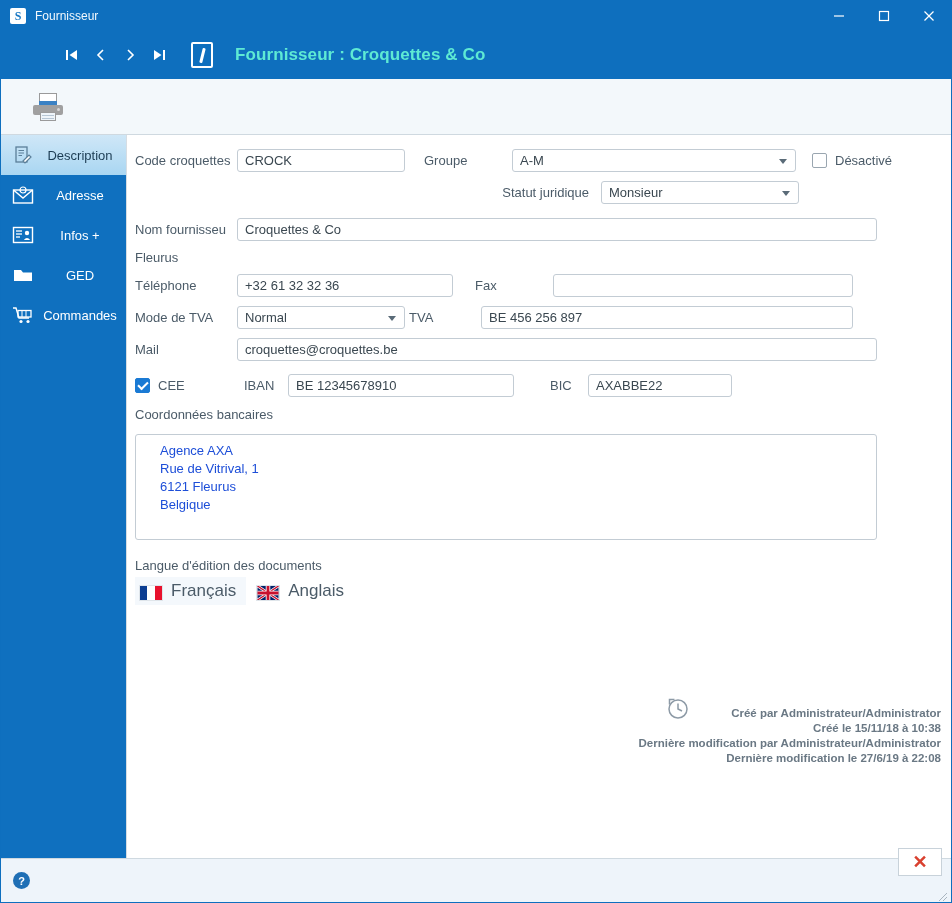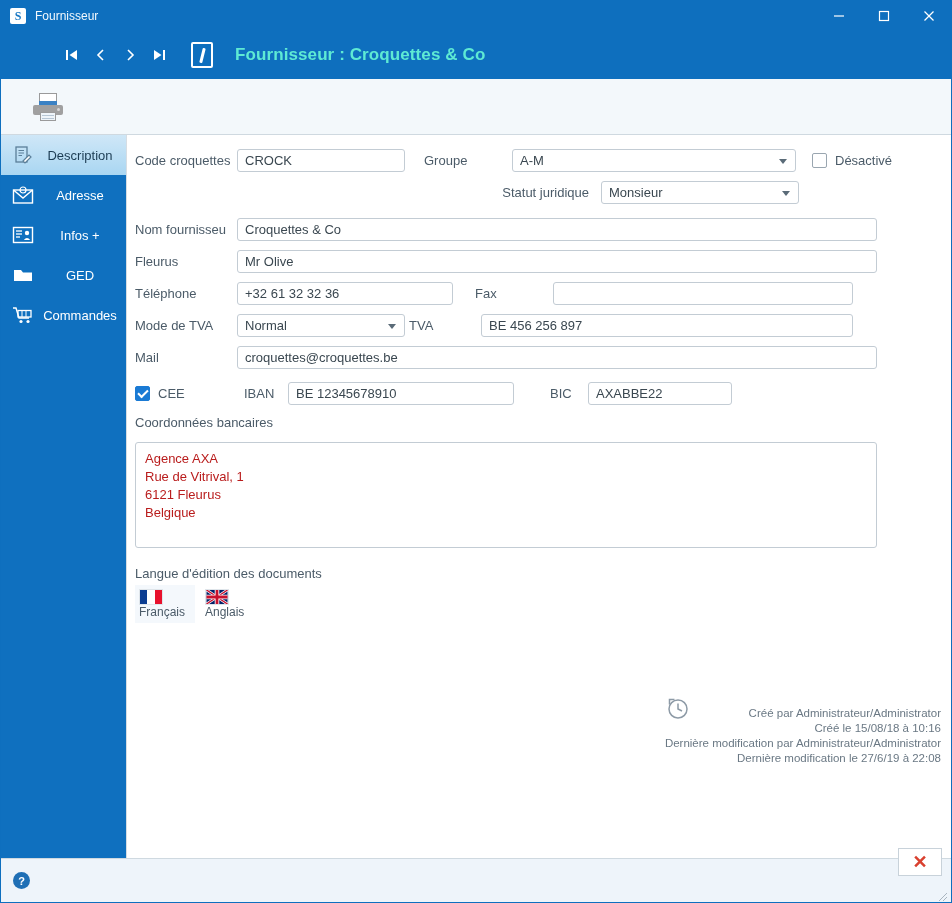--- a/index.html
+++ b/index.html
@@ -186,38 +186,38 @@
   .cbox.checked { background: #1a7ad4; border-color: #1a7ad4; }
   .cbox.checked::after {
     content: ""; width: 4px; height: 8px;
     border: solid #ffffff; border-width: 0 2px 2px 0;
     transform: rotate(45deg) translate(-1px,-1px);
   }
 
   .tarea {
     border: 1px solid #c3ccd4; border-radius: 3px;
     background: #ffffff;
-    font-size: 13px; color: #b91c1c;
-    padding: 7px 9px; line-height: 18px;
+    font-size: 13px; color: #1d4ed8;
+    padding: 7px 24px; line-height: 18px;
     white-space: pre-line;
   }
 
   .flag-opt {
-    display: inline-flex; align-items: flex-start;
+    display: inline-flex; align-items: flex-end;
     padding: 4px 10px 4px 4px; margin-right: 6px;
-    font-size: 12px; color: #4b5b68; flex-direction: column;
+    font-size: 17px; color: #4b5b68;
   }
   .flag-opt.selected { background: #f4f8fc; }
   .flag { width: 24px; height: 16px; margin-right: 8px; border: 1px solid #dfe5ea; }
   .flag-fr { background: linear-gradient(to right, #0b3d91 0 33.3%, #ffffff 33.3% 66.6%, #e8112d 66.6% 100%); }
 
   
   .meta {
     position: absolute; right: 10px; bottom: 92px;
-    text-align: right; font-size: 11.5px; color: #6a7884; line-height: 15px;
+    text-align: right; font-size: 11.5px; color: #6a7884; line-height: 15px; font-weight: bold;
   }
   .histicon { position: absolute; left: 538px; bottom: 133px; }
 
   
   .bottombar {
     height: 44px; flex: 0 0 44px;
     background: #eef4fa;
     border-top: 1px solid #cfd9e0;
     display: flex; align-items: center;
     padding: 0 8px 0 12px;
@@ -400,21 +400,20 @@
         </div>
       </div>
 
       <div class="frow">
         <div class="lbl" style="width:102px">Nom fournisseu</div>
         <div class="inp" style="width:640px">Croquettes &amp; Co</div>
       </div>
 
       <div class="frow">
         <div class="lbl" style="width:102px">Fleurus</div>
-        <div class="inp" style="width:640px">Mr Olive</div>
       </div>
 
       <div class="frow">
         <div class="lbl" style="width:102px">Téléphone</div>
         <div class="inp" style="width:216px">+32 61 32 32 36</div>
         <div class="lbl" style="width:78px; margin-left:22px">Fax</div>
         <div class="inp" style="width:300px"></div>
       </div>
 
       <div class="frow">
@@ -476,21 +475,21 @@
       <div class="histicon">
         <svg width="26" height="26" viewBox="0 0 26 26">
           <circle cx="13" cy="14" r="9" fill="none" stroke="#8d9aa6" stroke-width="1.5"></circle>
           <polyline points="13,8.5 13,14 17,16" fill="none" stroke="#8d9aa6" stroke-width="1.5"></polyline>
           <polyline points="4.5,9.5 4.5,4.5 9.5,4.5" fill="none" stroke="#8d9aa6" stroke-width="1.5"></polyline>
         </svg>
       </div>
 
       <div class="meta">
         <div>Créé par Administrateur/Administrator</div>
-        <div>Créé le 15/08/18 à 10:16</div>
+        <div>Créé le 15/11/18 à 10:38</div>
         <div>Dernière modification par Administrateur/Administrator</div>
         <div>Dernière modification le 27/6/19 à 22:08</div>
       </div>
 
     </div>
   </div>
 
   <div class="bottombar">
     <div class="help-ico">?</div>
     <div class="close-btn">✕</div>

